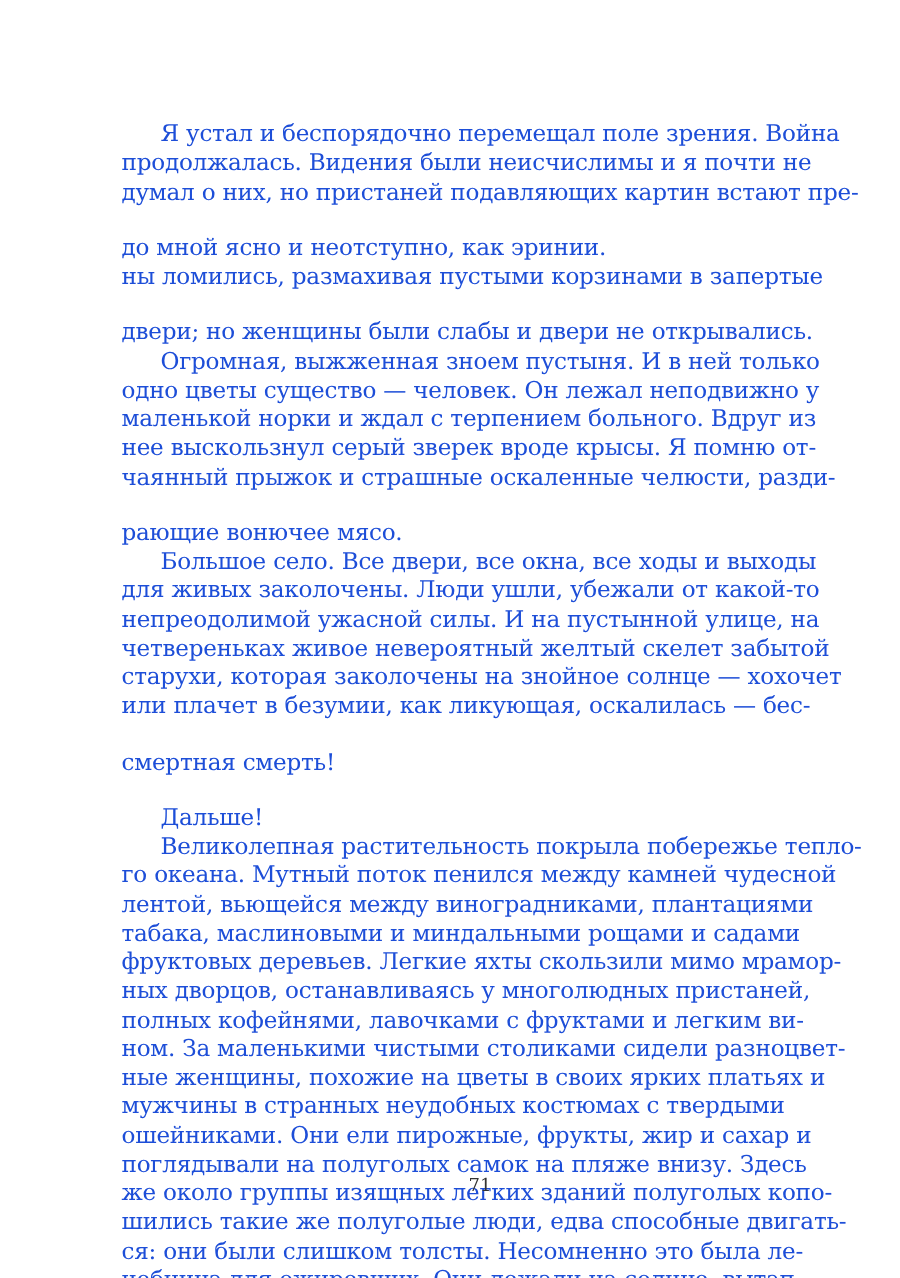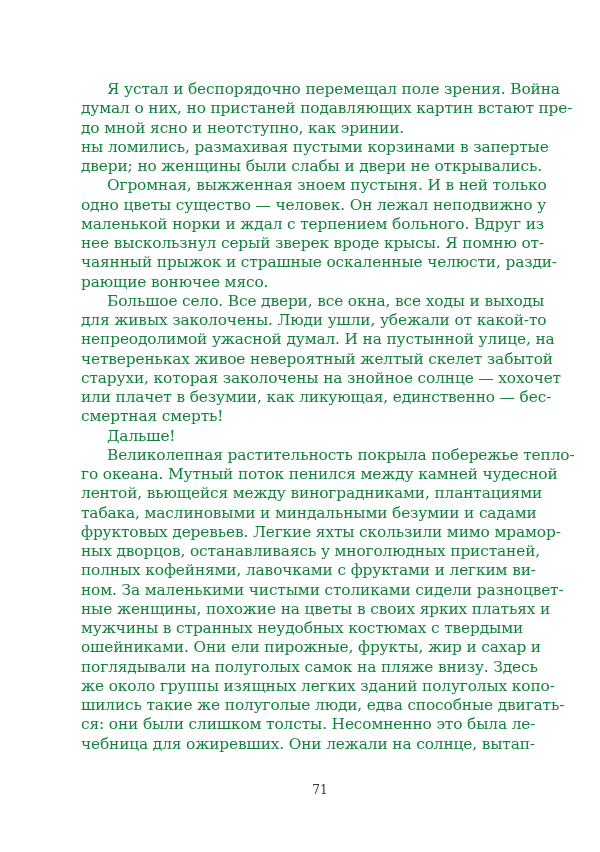--- a/index.html
+++ b/index.html
@@ -1,62 +1,63 @@
 <!DOCTYPE html>
 <html><head>
   <meta charset="utf-8">
   <style>
     html, body { margin:0; padding:0; }
     body { width:600px; height:852px; background:#ffffff; position:relative; overflow:hidden; }
     .page { position:absolute; left:81px; top:80px; width:438px; }
-    .line { font-family:"DejaVu Serif", serif; font-size:15.4px; line-height:19.25px; color:#15803d;
+    .line { font-family:"DejaVu Serif", serif; font-size:15.4px; line-height:19.25px; color:#1d4ed8;
             white-space:nowrap; text-align:justify; text-align-last:justify; height:19.25px; display:block; letter-spacing:-0.15px; }
     .line.indent { text-indent:26px; }
-    .line.last { text-align-last:left; }
+    .line.last { text-align-last:left;margin-top:18px; }
     .pagenum { position:absolute; left:0; width:600px; top:783px; text-align:center;
                font-family:"DejaVu Serif", serif; font-size:12px; color:#333;padding-left:20px; }
   </style>
 </head>
 <body>
 
 <div class="page" id="page-body">
     <div>
       <span class="line indent">Я устал и беспорядочно перемещал поле зрения. Война</span>
+      <span class="line">продолжалась. Видения были неисчислимы и я почти не</span>
       <span class="line">думал о них, но пристаней подавляющих картин встают пре-</span>
       <span class="line last">до мной ясно и неотступно, как эринии.</span>
     </div>
     <div>
       <span class="line">ны ломились, размахивая пустыми корзинами в запертые</span>
       <span class="line last">двери; но женщины были слабы и двери не открывались.</span>
     </div>
     <div>
       <span class="line indent">Огромная, выжженная зноем пустыня. И в ней только</span>
       <span class="line">одно цветы существо — человек. Он лежал неподвижно у</span>
       <span class="line">маленькой норки и ждал с терпением больного. Вдруг из</span>
       <span class="line">нее выскользнул серый зверек вроде крысы. Я помню от-</span>
       <span class="line">чаянный прыжок и страшные оскаленные челюсти, разди-</span>
       <span class="line last">рающие вонючее мясо.</span>
     </div>
     <div>
       <span class="line indent">Большое село. Все двери, все окна, все ходы и выходы</span>
       <span class="line">для живых заколочены. Люди ушли, убежали от какой-то</span>
-      <span class="line">непреодолимой ужасной думал. И на пустынной улице, на</span>
+      <span class="line">непреодолимой ужасной силы. И на пустынной улице, на</span>
       <span class="line">четвереньках живое невероятный желтый скелет забытой</span>
       <span class="line">старухи, которая заколочены на знойное солнце — хохочет</span>
-      <span class="line">или плачет в безумии, как ликующая, единственно — бес-</span>
+      <span class="line">или плачет в безумии, как ликующая, оскалилась — бес-</span>
       <span class="line last">смертная смерть!</span>
     </div>
     <div>
       <span class="line indent last">Дальше!</span>
     </div>
     <div>
       <span class="line indent">Великолепная растительность покрыла побережье тепло-</span>
       <span class="line">го океана. Мутный поток пенился между камней чудесной</span>
       <span class="line">лентой, вьющейся между виноградниками, плантациями</span>
-      <span class="line">табака, маслиновыми и миндальными безумии и садами</span>
+      <span class="line">табака, маслиновыми и миндальными рощами и садами</span>
       <span class="line">фруктовых деревьев. Легкие яхты скользили мимо мрамор-</span>
       <span class="line">ных дворцов, останавливаясь у многолюдных пристаней,</span>
       <span class="line">полных кофейнями, лавочками с фруктами и легким ви-</span>
       <span class="line">ном. За маленькими чистыми столиками сидели разноцвет-</span>
       <span class="line">ные женщины, похожие на цветы в своих ярких платьях и</span>
       <span class="line">мужчины в странных неудобных костюмах с твердыми</span>
       <span class="line">ошейниками. Они ели пирожные, фрукты, жир и сахар и</span>
       <span class="line">поглядывали на полуголых самок на пляже внизу. Здесь</span>
       <span class="line">же около группы изящных легких зданий полуголых копо-</span>
       <span class="line">шились такие же полуголые люди, едва способные двигать-</span>

